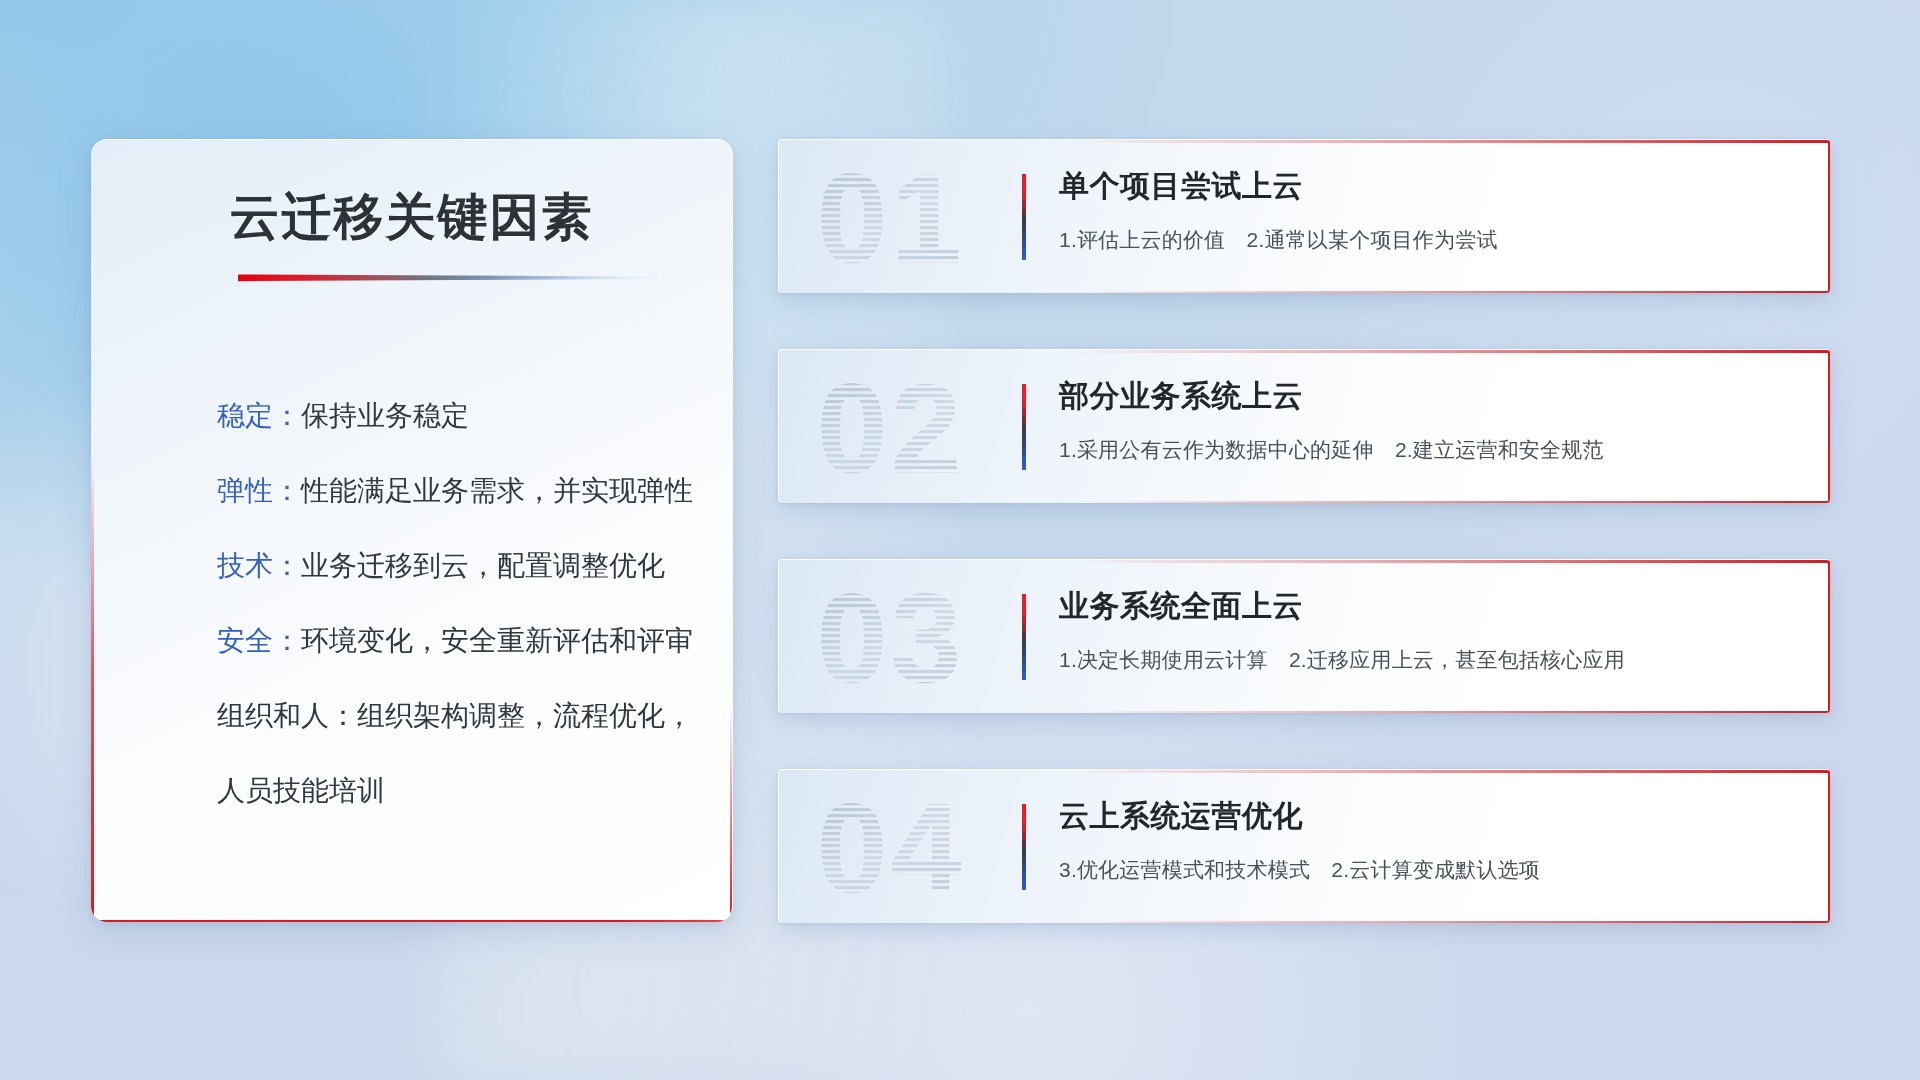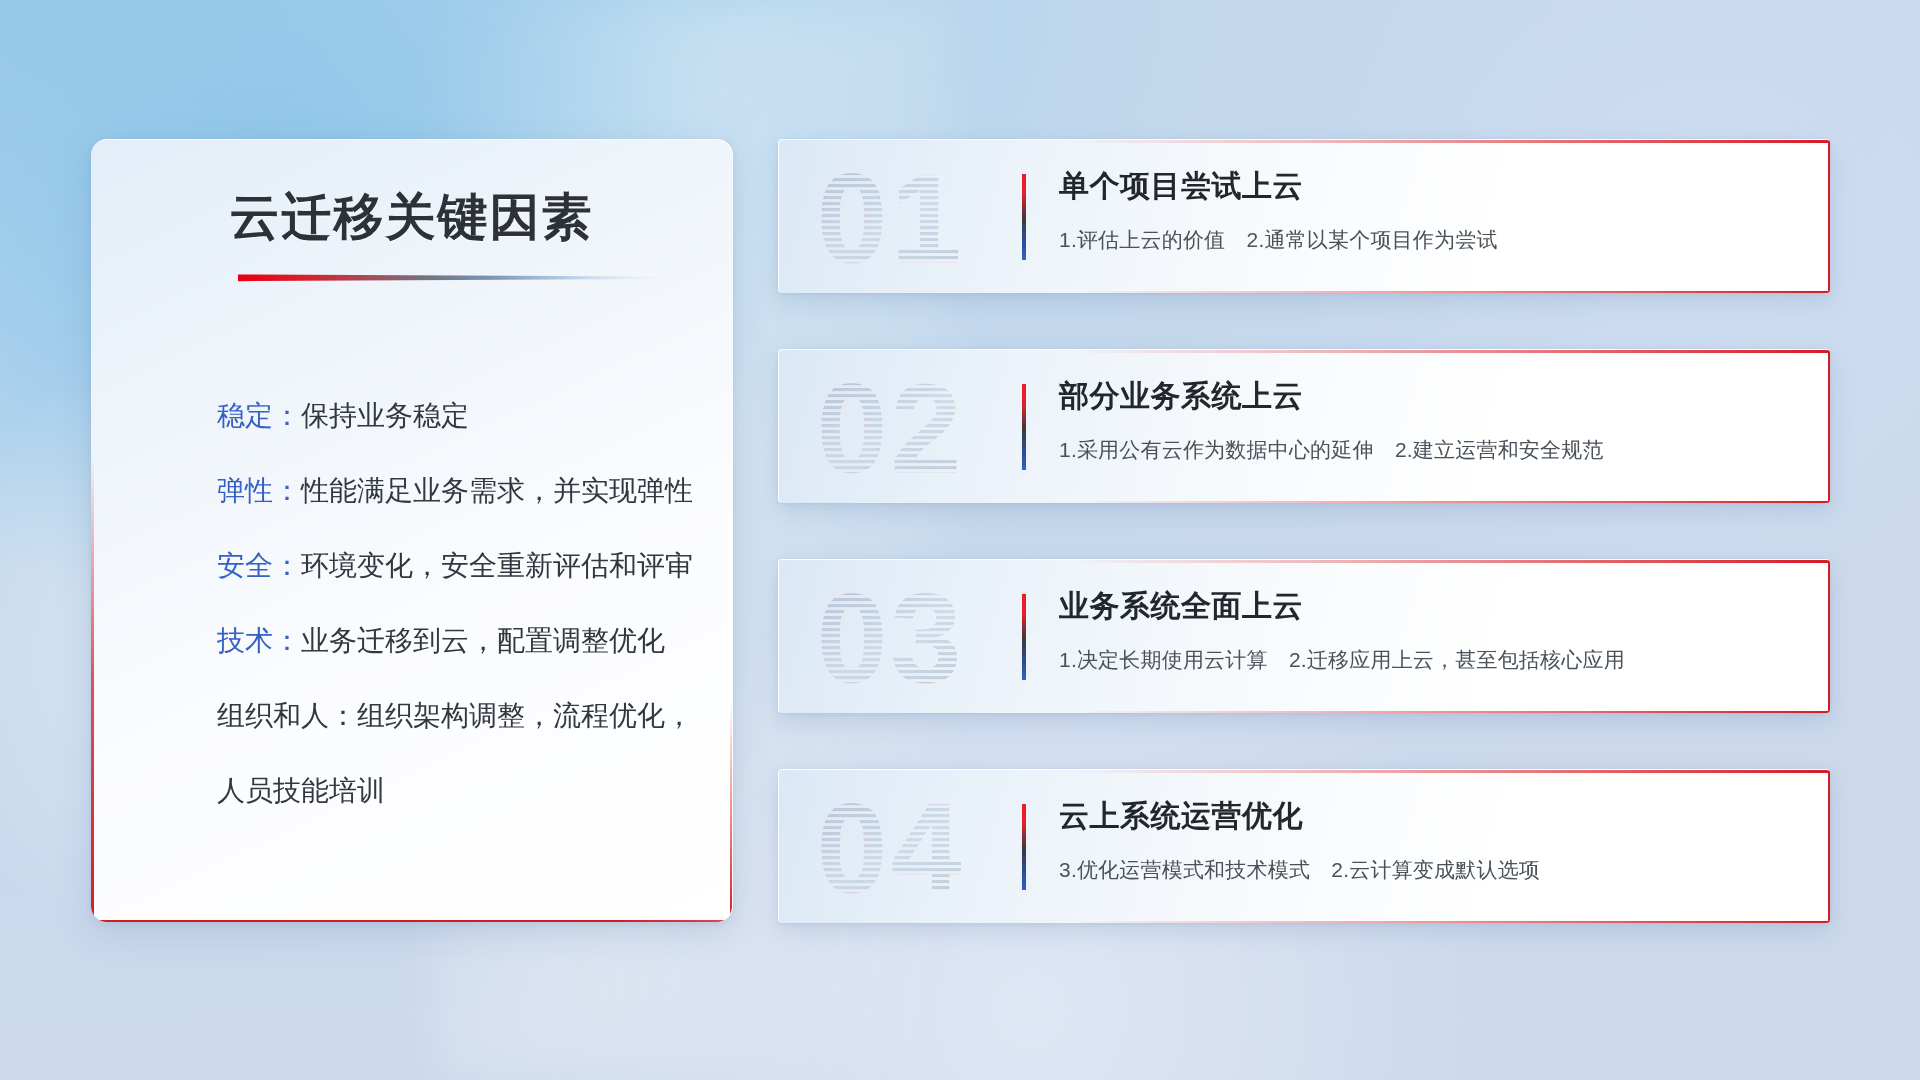--- a/index.html
+++ b/index.html
@@ -165,24 +165,24 @@
     </div>
 
     <div id="panel-list">
       <div class="panel-row">
         <span class="k">稳定：</span><span>保持业务稳定</span>
       </div>
       <div class="panel-row">
         <span class="k">弹性：</span><span>性能满足业务需求，并实现弹性</span>
       </div>
       <div class="panel-row">
+        <span class="k">技术：</span><span>业务迁移到云，配置调整优化</span>
+      </div>
+      <div class="panel-row">
         <span class="k">安全：</span><span>环境变化，安全重新评估和评审</span>
-      </div>
-      <div class="panel-row">
-        <span class="k">技术：</span><span>业务迁移到云，配置调整优化</span>
       </div>
       <div class="panel-row">
         <span class="k plain">组织和人：</span><span>组织架构调整，流程优化，</span>
       </div>
       <div class="panel-row">
         <span class="k plain"></span><span>人员技能培训</span>
       </div>
     </div>
 
     <div id="left-panel-redline-left"></div>

